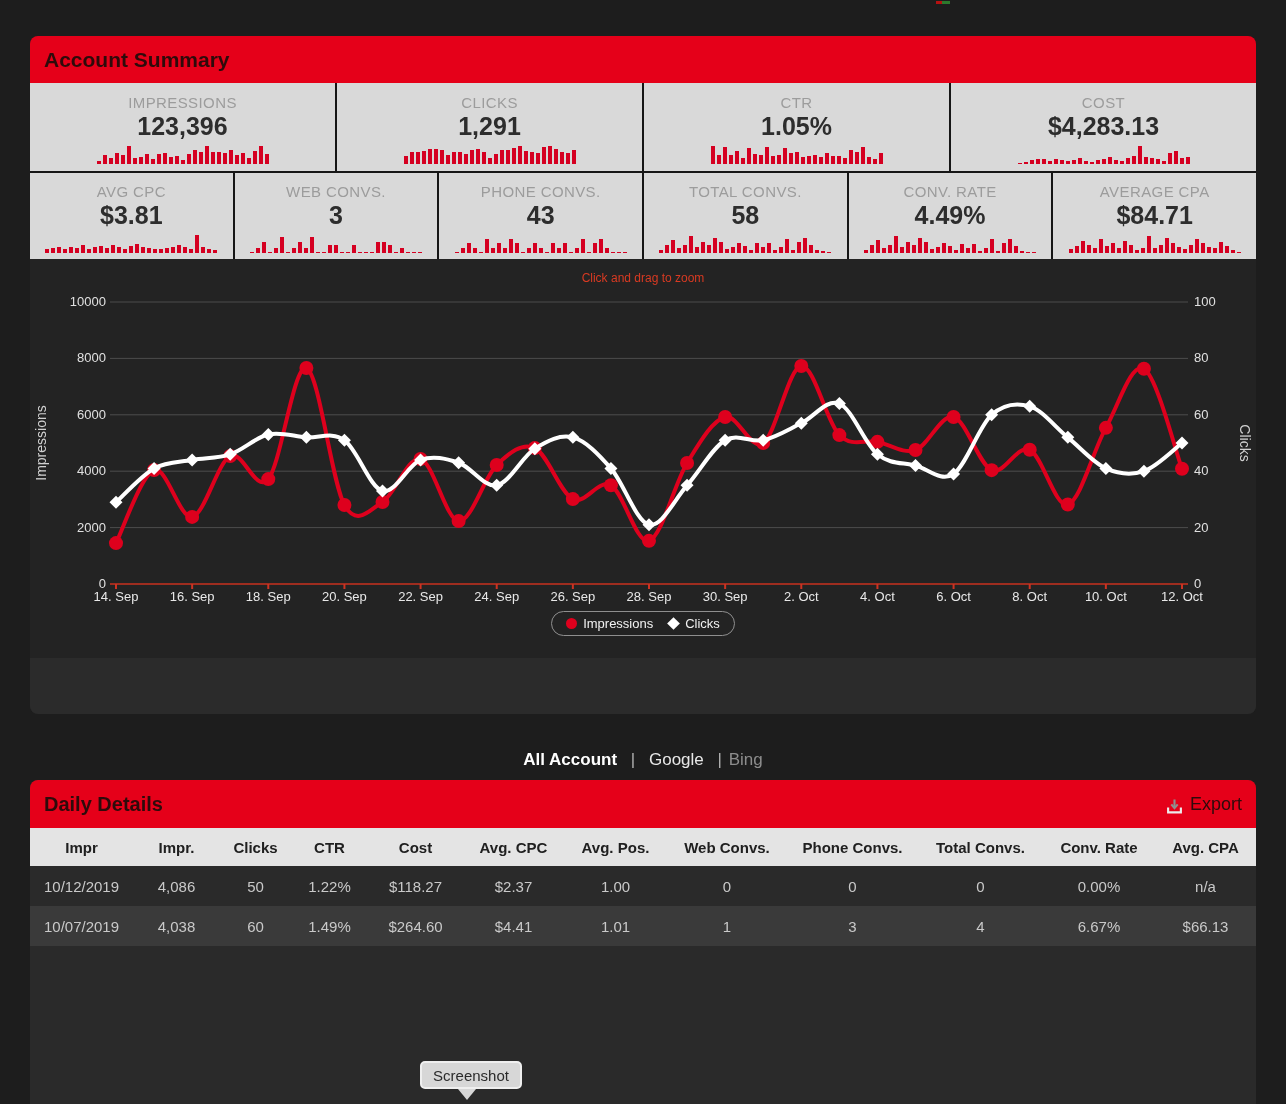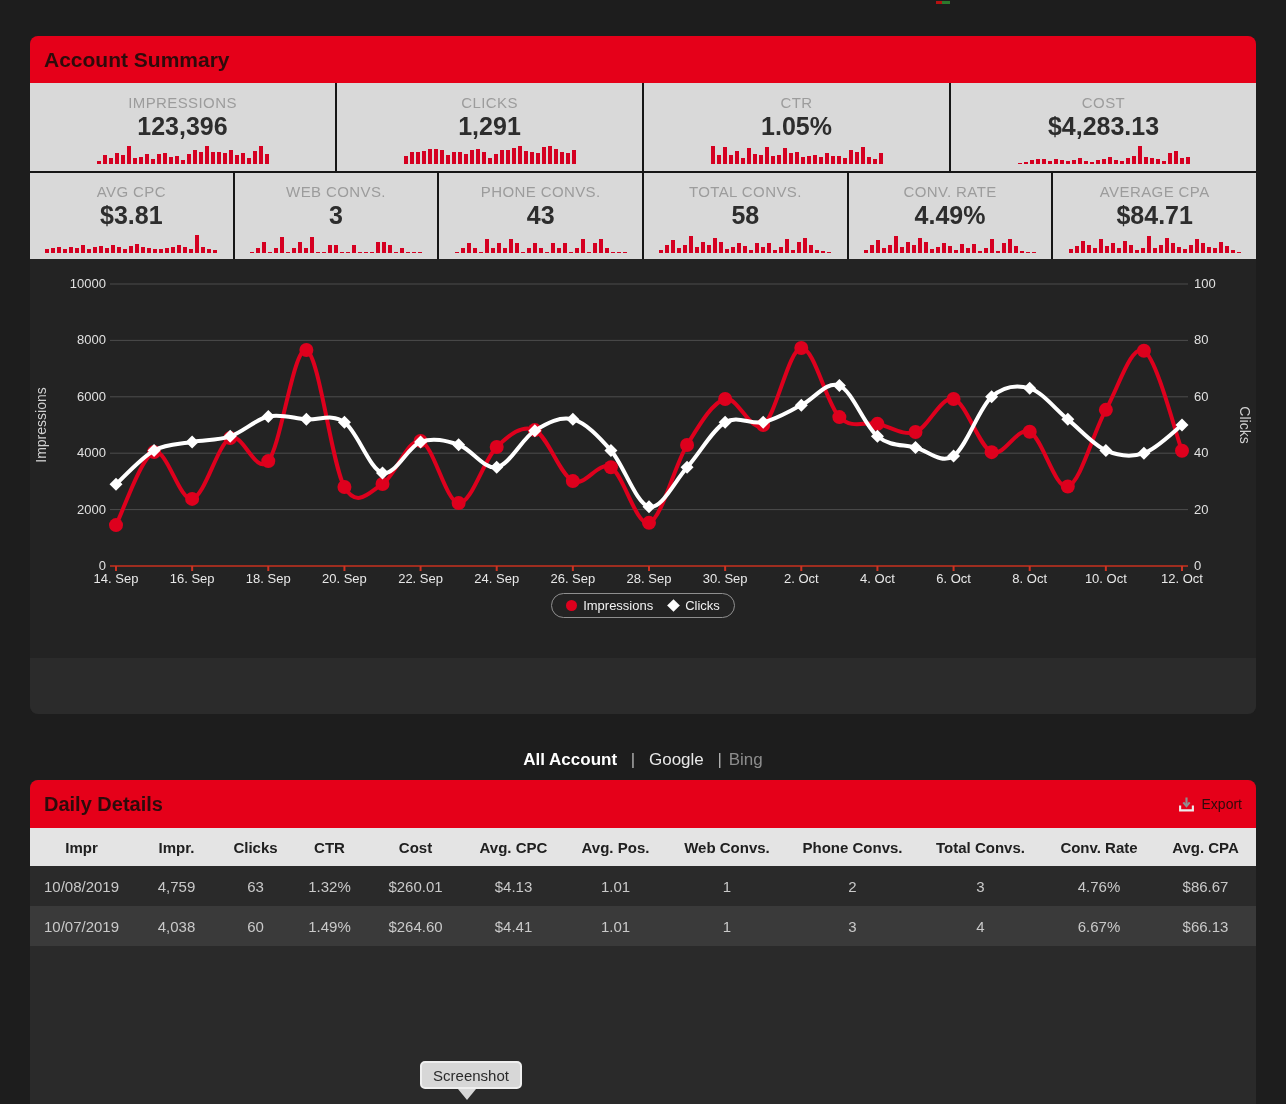--- a/index.html
+++ b/index.html
@@ -65,21 +65,21 @@
   .tab.dim { color: #8d8d8d; margin-left: 2px; }
   .sep { color: #b0b0b0; }
 
   
   .panel-bottom {
     position: absolute; left: 30px; top: 780px; width: 1226px; height: 326px;
     border-radius: 8px 8px 0 0; overflow: hidden; background: #2a2a2a;
   }
   .panel-bottom .red-header { height: 48px; }
   .red-header .dd-title { font-size: 20px; font-weight: bold; color: #2e0b0b; }
-  .export { display: flex; align-items: center; gap: 7px; font-size: 14px;
+  .export { display: flex; align-items: flex-end; gap: 7px; font-size: 18px;
     color: #2e0b0b; cursor: pointer; }
   #details-table { border-collapse: collapse; width: 1226px; table-layout: fixed; }
   #details-table thead th { background: #e4e4e4; color: #202020; font-size: 15px;
     font-weight: bold; height: 38px; text-align: center; }
   #details-table tbody td { height: 40px; font-size: 15px; color: #c9c9c9; text-align: center; }
   #details-table tbody tr:nth-child(odd) { background: #2a2a2a; }
   #details-table tbody tr:nth-child(even) { background: #3a3a3a; }
 
   
   .tooltip {
@@ -448,20 +448,21 @@
           <span class="bar" style="height: 6px;"></span>
           <span class="bar" style="height: 5px;"></span>
           <span class="bar" style="height: 11px;"></span>
           <span class="bar" style="height: 7px;"></span>
           <span class="bar" style="height: 3px;"></span>
           <span class="bar" style="height: 1px;"></span>
         </div>
       </div>
     </div>
   <div class="chart-wrap">
+    <div class="chart-subtitle">Click and drag to zoom</div>
     <svg id="chart-svg" width="1226" height="322">
         <text x="76" y="299" text-anchor="end" fill="#e0e0e0" font-size="13" font-family="Liberation Sans, sans-serif">0</text>
         <line x1="80" x2="1158" y1="238.6" y2="238.6" stroke="#4d4d4d" stroke-width="1"></line>
         <text x="76" y="242.6" text-anchor="end" fill="#e0e0e0" font-size="13" font-family="Liberation Sans, sans-serif">2000</text>
         <line x1="80" x2="1158" y1="182.2" y2="182.2" stroke="#4d4d4d" stroke-width="1"></line>
         <text x="76" y="186.2" text-anchor="end" fill="#e0e0e0" font-size="13" font-family="Liberation Sans, sans-serif">4000</text>
         <line x1="80" x2="1158" y1="125.80000000000001" y2="125.80000000000001" stroke="#4d4d4d" stroke-width="1"></line>
         <text x="76" y="129.8" text-anchor="end" fill="#e0e0e0" font-size="13" font-family="Liberation Sans, sans-serif">6000</text>
         <line x1="80" x2="1158" y1="69.39999999999998" y2="69.39999999999998" stroke="#4d4d4d" stroke-width="1"></line>
         <text x="76" y="73.39999999999998" text-anchor="end" fill="#e0e0e0" font-size="13" font-family="Liberation Sans, sans-serif">8000</text>
@@ -629,32 +630,32 @@
           <th>Avg. Pos.</th>
           <th>Web Convs.</th>
           <th>Phone Convs.</th>
           <th>Total Convs.</th>
           <th>Conv. Rate</th>
           <th>Avg. CPA</th>
         </tr>
       </thead>
       <tbody>
         <tr>
-          <td>10/08/2019</td>
-          <td>4,759</td>
-          <td>63</td>
-          <td>1.32%</td>
-          <td>$260.01</td>
-          <td>$4.13</td>
-          <td>1.01</td>
-          <td>1</td>
-          <td>2</td>
-          <td>3</td>
-          <td>4.76%</td>
-          <td>$86.67</td>
+          <td>10/12/2019</td>
+          <td>4,086</td>
+          <td>50</td>
+          <td>1.22%</td>
+          <td>$118.27</td>
+          <td>$2.37</td>
+          <td>1.00</td>
+          <td>0</td>
+          <td>0</td>
+          <td>0</td>
+          <td>0.00%</td>
+          <td>n/a</td>
         </tr>
         <tr>
           <td>10/07/2019</td>
           <td>4,038</td>
           <td>60</td>
           <td>1.49%</td>
           <td>$264.60</td>
           <td>$4.41</td>
           <td>1.01</td>
           <td>1</td>

